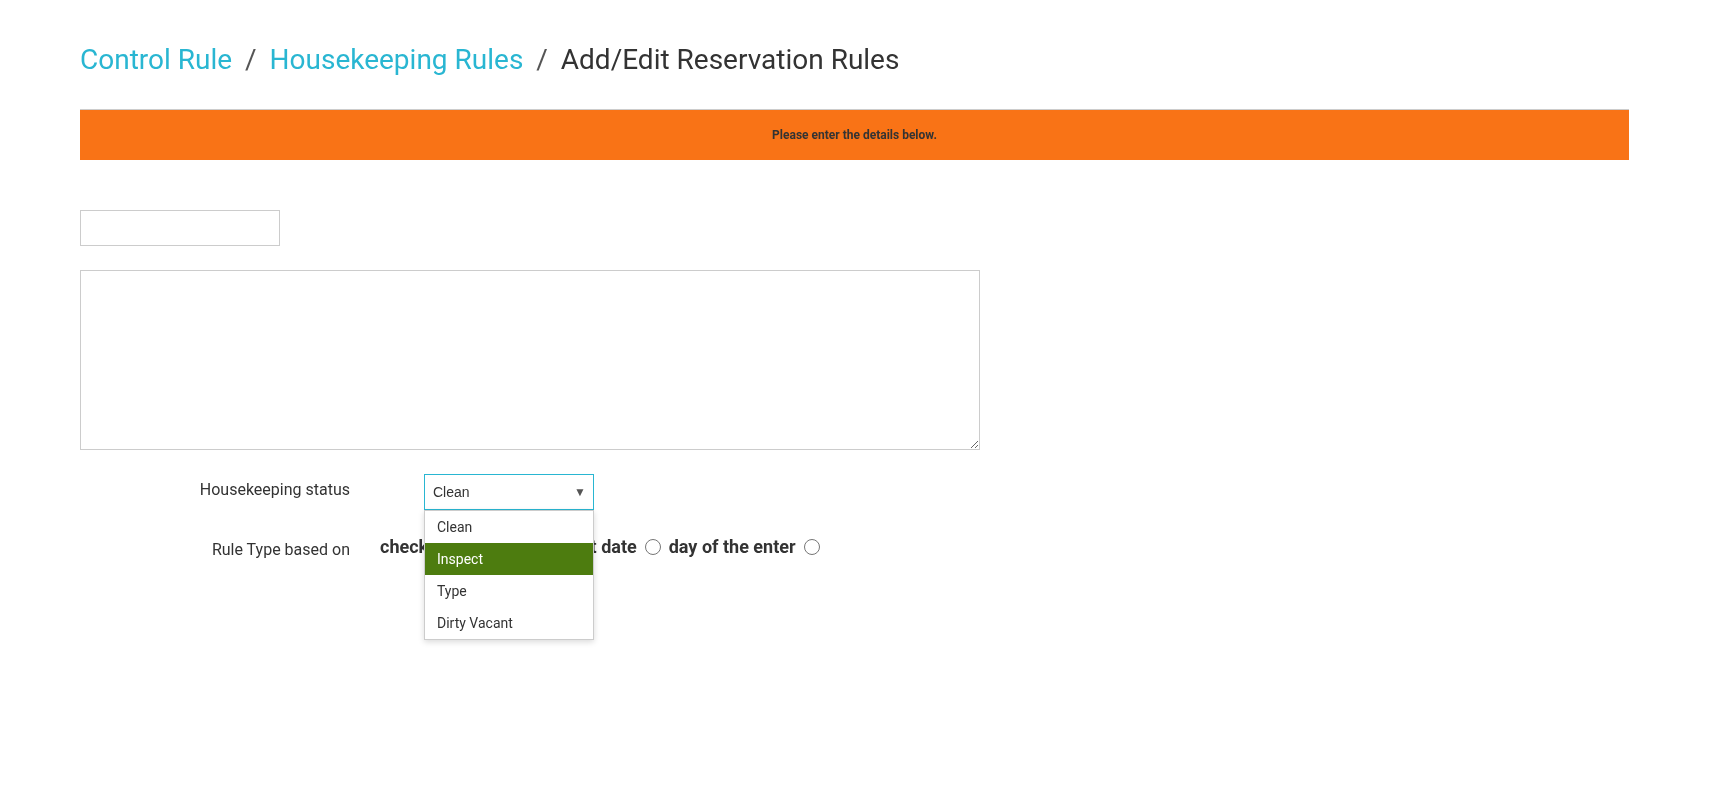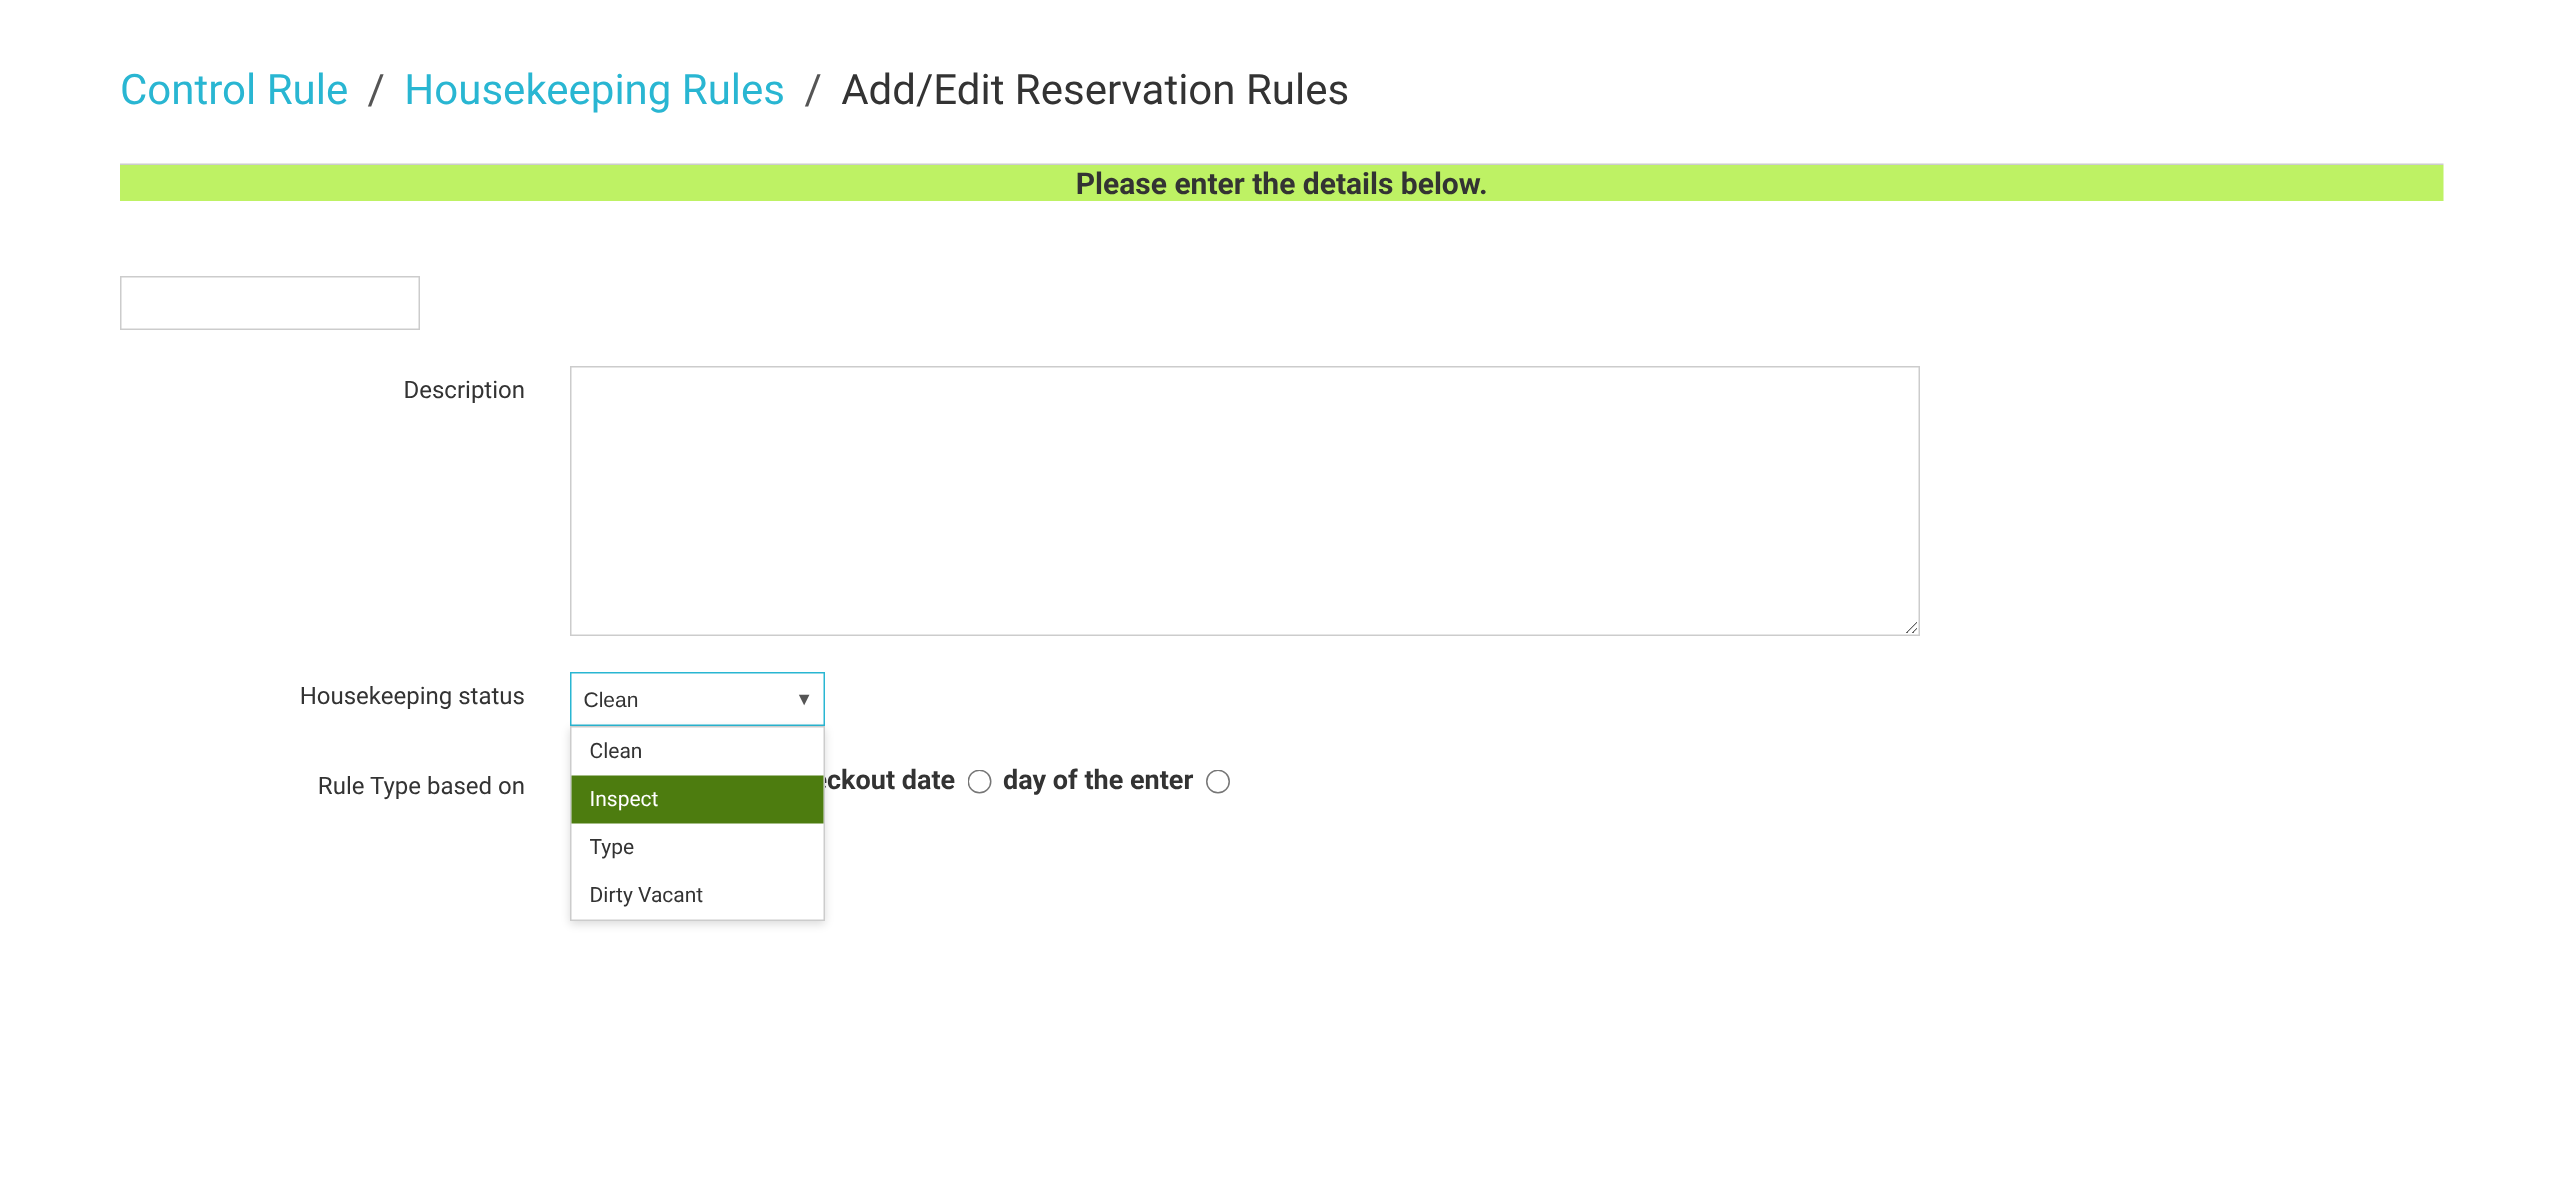--- a/index.html
+++ b/index.html
@@ -41,25 +41,25 @@
       color: #333;
     }
 
     .divider {
       border: none;
       border-top: 1px solid #ccc;
       margin-bottom: 0;
     }
 
     .info-bar {
-      background: #bef264;
-      padding: 0;
+      background: #f97316;
+      padding: 18px;
       text-align: center;
       font-weight: bold;
-      font-size: 20px;
+      font-size: 12px;
       color: #333;
       margin-bottom: 30px;
     }
 
     .form-container {
       padding: 20px 0;
     }
 
     .form-row {
       display: flex;
@@ -212,25 +212,24 @@
     <span>Please enter the details below.</span>
   </div>
 
   <div class="form-container">
 
     <div class="form-row">
       <input type="text" class="title-input" style="">
     </div>
 
     <div class="form-row">
-      <div class="form-label">Description</div>
       <textarea class="description-textarea" style=""></textarea>
     </div>
 
-    <div class="form-row" style="align-items:flex-start;">
+    <div class="form-row" style="align-items:flex-start;gap:44px;">
       <div class="form-label">Housekeeping status</div>
       <div class="hk-status-wrapper">
         <select class="hk-status-select">
           <option>Clean</option>
           <option>Inspect</option>
           <option>Dirty</option>
           <option>Dirty Vacant</option>
         </select>
         <span class="select-arrow">▼</span>
 

